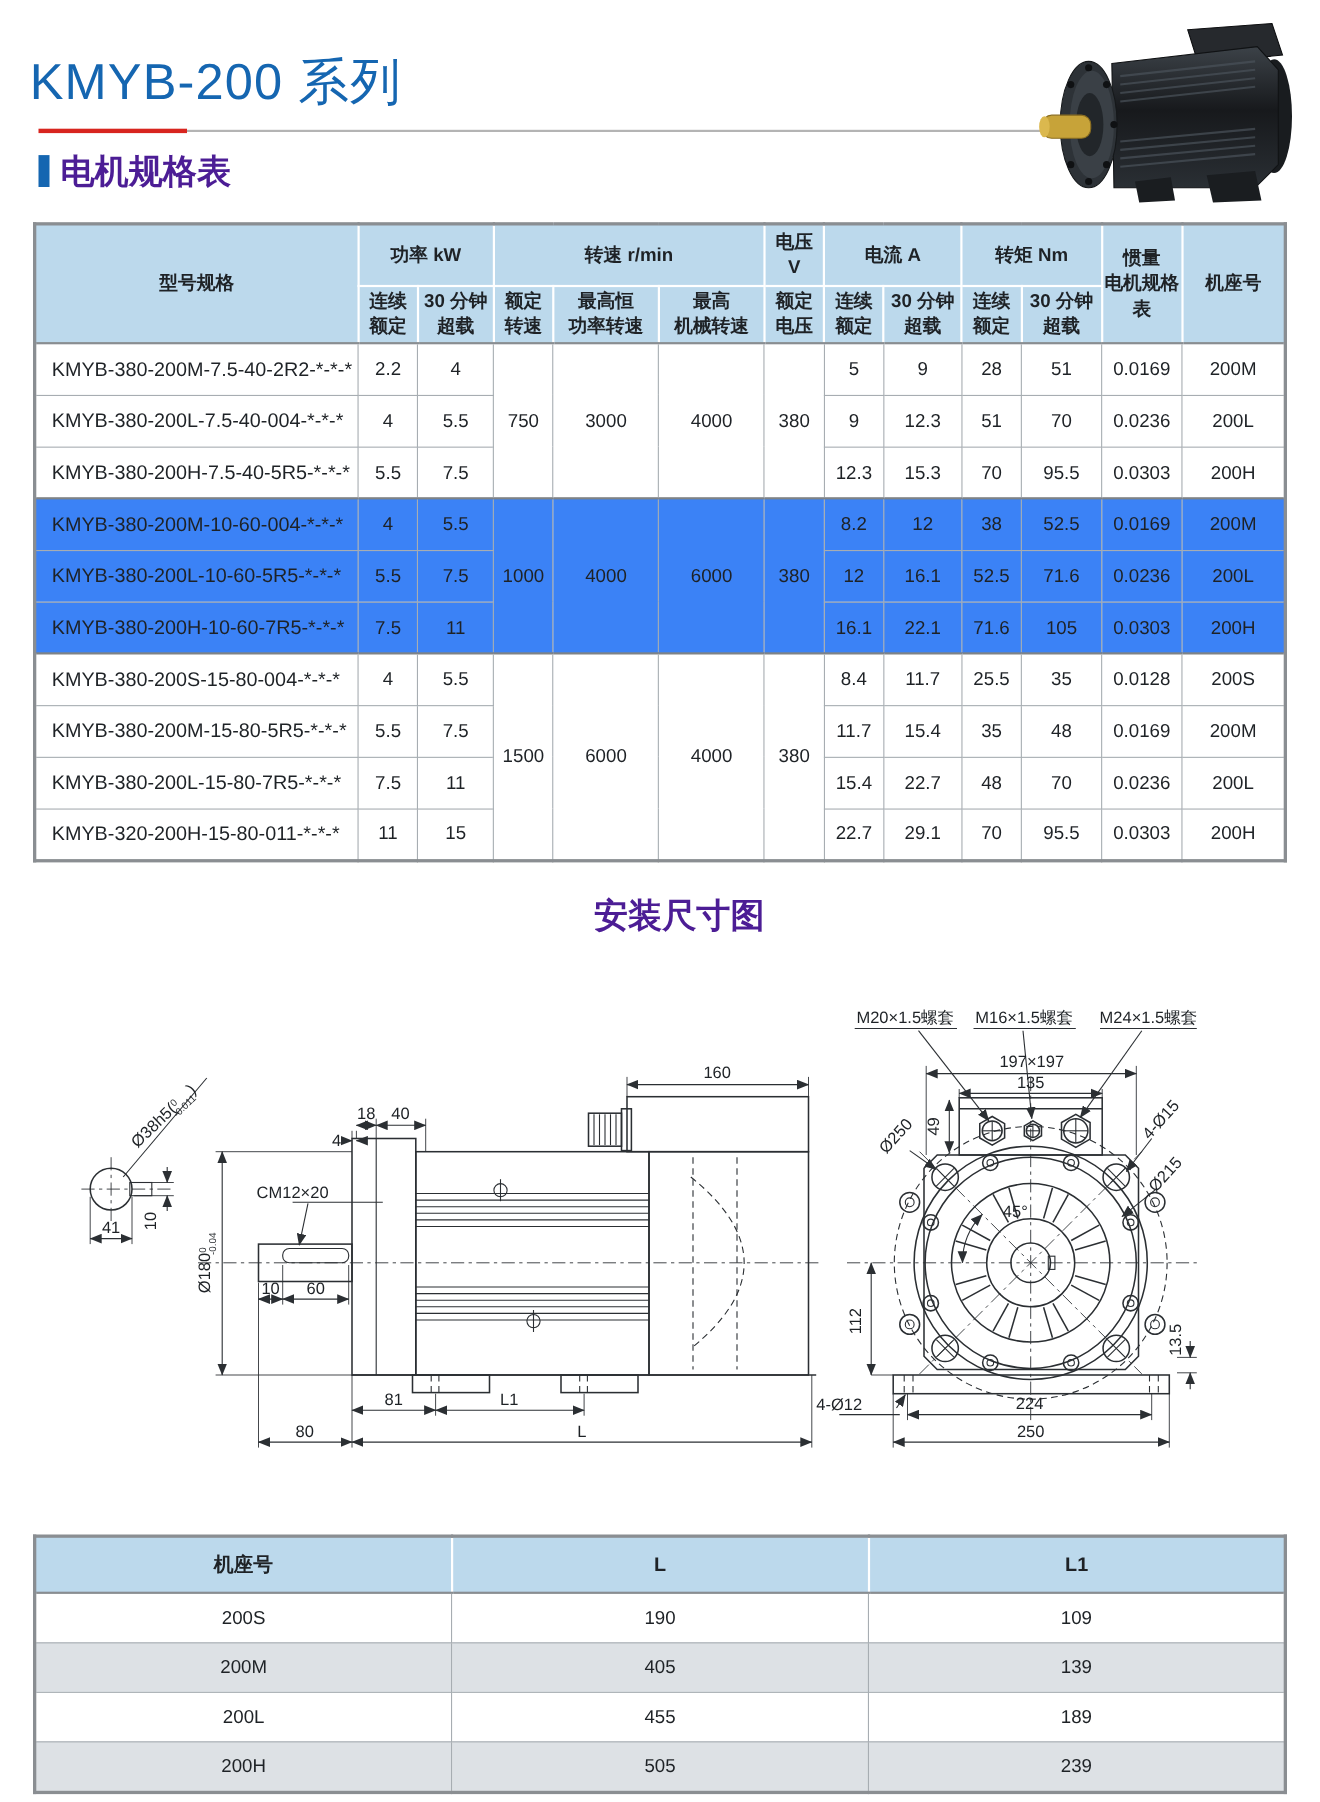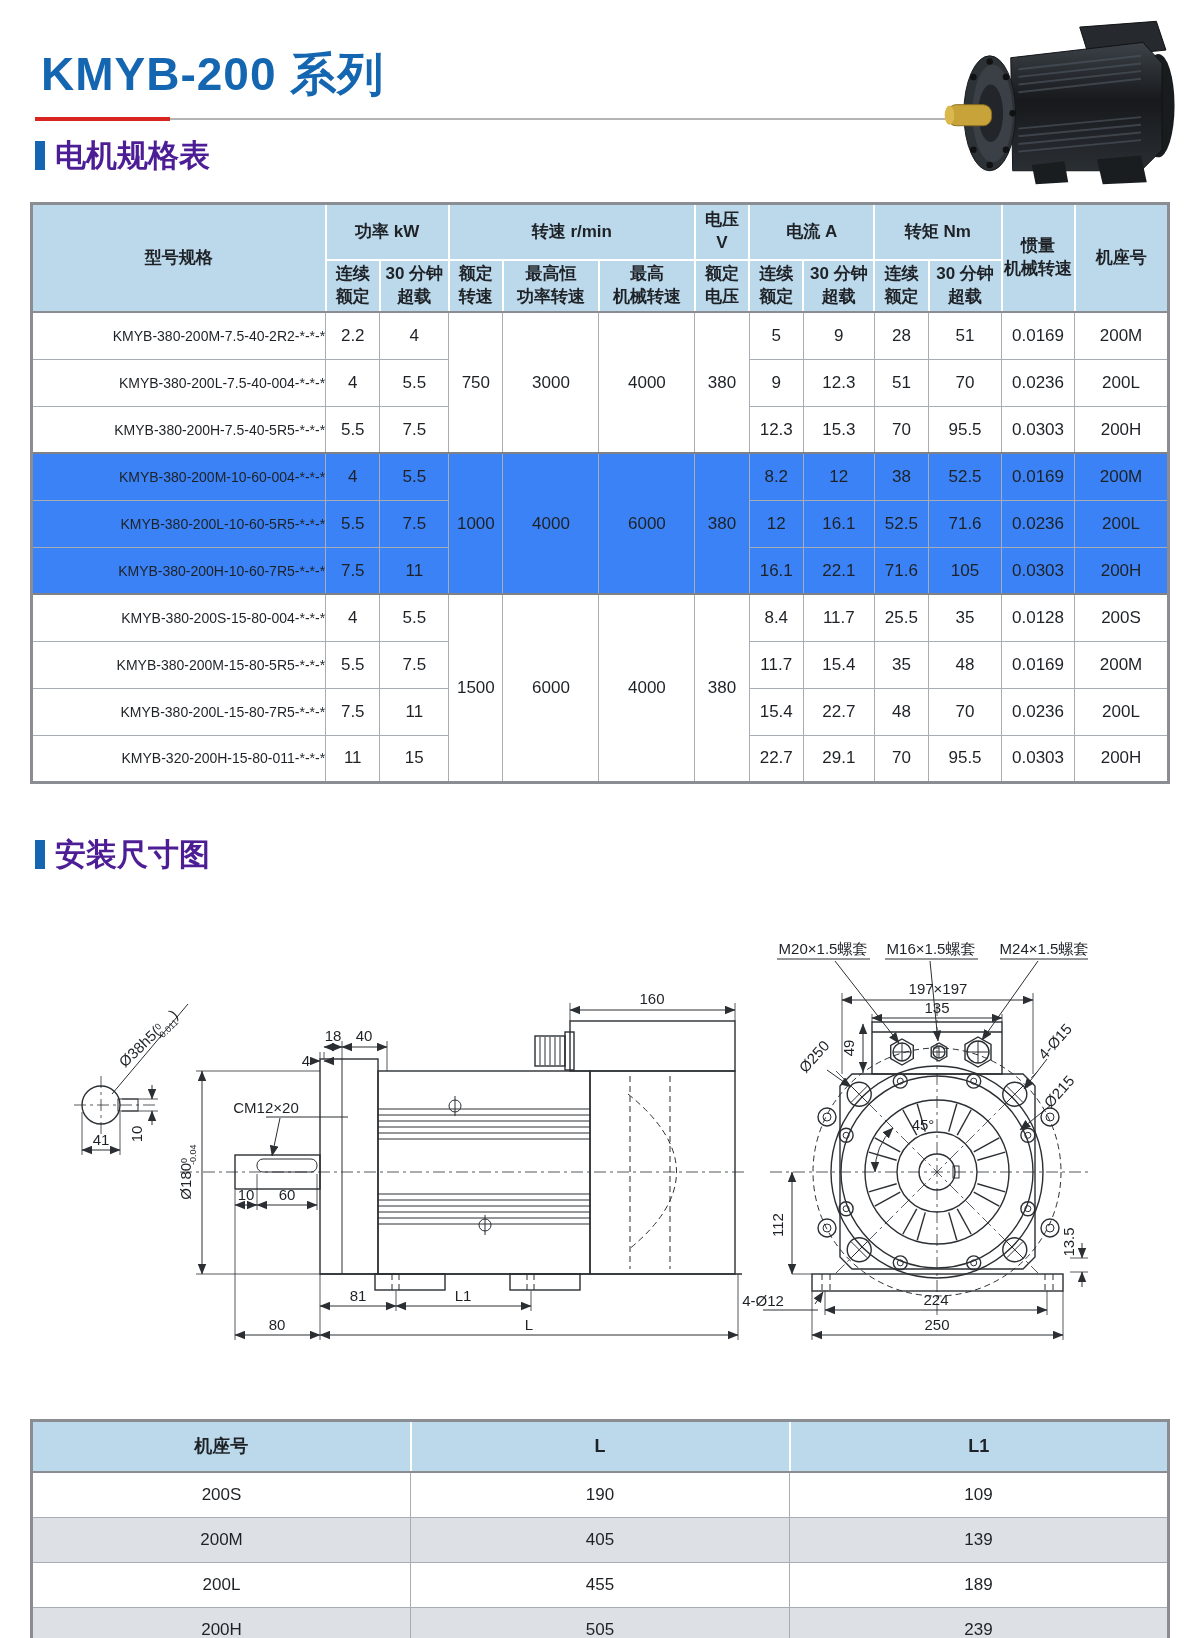--- a/index.html
+++ b/index.html
@@ -1,38 +1,38 @@
 <!DOCTYPE html>
 <html><head>
 <meta charset="utf-8">
 <style>
   html,body{margin:0;padding:0;background:#fff;}
   .page{position:relative;width:1200px;height:1638px;background:#fff;overflow:hidden;
         font-family:"Liberation Sans","DejaVu Sans",sans-serif;color:#1e2226;}
-  .title{margin:48px 0 0 41px;font-size:46px;font-weight:bold;color:#1566b1;line-height:1.15;letter-spacing:1px;}
+  .title{margin:48px 0 0 27px;font-size:46px;font-weight:normal;color:#1566b1;line-height:1.15;letter-spacing:1px;}
   .divider{position:relative;margin:16px 35px 0 35px;height:4px;z-index:0;}
   .divider .red{position:absolute;left:0;top:0;width:135px;height:4px;background:#d8251f;}
   .divider .gray{position:absolute;left:135px;right:0;top:1px;height:2px;background:#b4b4b4;}
   .sec-head{display:flex;align-items:center;margin:16px 0 0 35px;height:38px;}
   .sec-head .bar{width:10px;height:29px;background:#1566b1;margin-right:10px;}
   .sec-head .txt{font-size:31px;font-weight:bold;color:#4c1d95;}
-  .sec-head2{margin-top:52px;}
+  .sec-head2{margin-top:28px;flex-direction:column;}
   
   table.spec{margin:27px 0 0 30px;width:1140px;border-collapse:collapse;table-layout:fixed;
              border:3px solid #8a8e92;font-size:17px;}
   table.spec th{background:#bcd9ec;border:2px solid #ffffff;font-weight:600;text-align:center;
                 vertical-align:middle;white-space:pre-line;line-height:1.35;padding:2px 0;font-size:17px;}
   table.spec thead tr:first-child{height:57px;}
   table.spec thead tr:last-child{height:41px;}
   table.spec thead tr:last-child th, table.spec th.span2{border-bottom:2px solid #898d91;}
   table.spec td{border:1px solid #a7adb2;text-align:center;vertical-align:middle;padding:0;}
   table.spec tbody tr{height:47px;}
   table.spec tbody tr.alt td{background:#3b82f6;}
   table.spec tbody tr.gstart td{border-top:2px solid #7e8286;}
-  table.spec td.model-cell{text-align:right;padding-left:14px;font-size:14px;}
+  table.spec td.model-cell{text-align:left;padding-left:14px;font-size:18px;}
   
   svg.draw{display:block;margin:-20px 0 0 30px;}
   svg.draw .main{stroke:#2b2f33;stroke-width:1.4;fill:none;}
   svg.draw .thin{stroke:#2b2f33;stroke-width:1;fill:none;}
   svg.draw .ext{stroke:#2b2f33;stroke-width:.8;fill:none;}
   svg.draw .cl{stroke:#2b2f33;stroke-width:.8;fill:none;stroke-dasharray:12 4 3 4;}
   svg.draw .dash{stroke:#2b2f33;stroke-width:1;fill:none;stroke-dasharray:6 4;}
   svg.draw text{font-family:"Liberation Sans","DejaVu Sans",sans-serif;font-size:15px;fill:#1e2226;text-anchor:middle;}
   svg.draw .tol{font-size:9px;}
   
@@ -119,21 +119,21 @@
     <thead>
       <tr>
         <th rowspan="2" class="span2">型号规格</th>
         <th colspan="2">功率 kW</th>
         <th colspan="3">转速 r/min</th>
         <th>电压
 V</th>
         <th colspan="2">电流 A</th>
         <th colspan="2">转矩 Nm</th>
         <th rowspan="2" class="span2">惯量
-机械转速</th>
+电机规格表</th>
         <th rowspan="2" class="span2">机座号</th>
       </tr>
       <tr>
         <th>连续
 额定</th>
         <th>30 分钟
 超载</th>
         <th>额定
 转速</th>
         <th>最高恒

